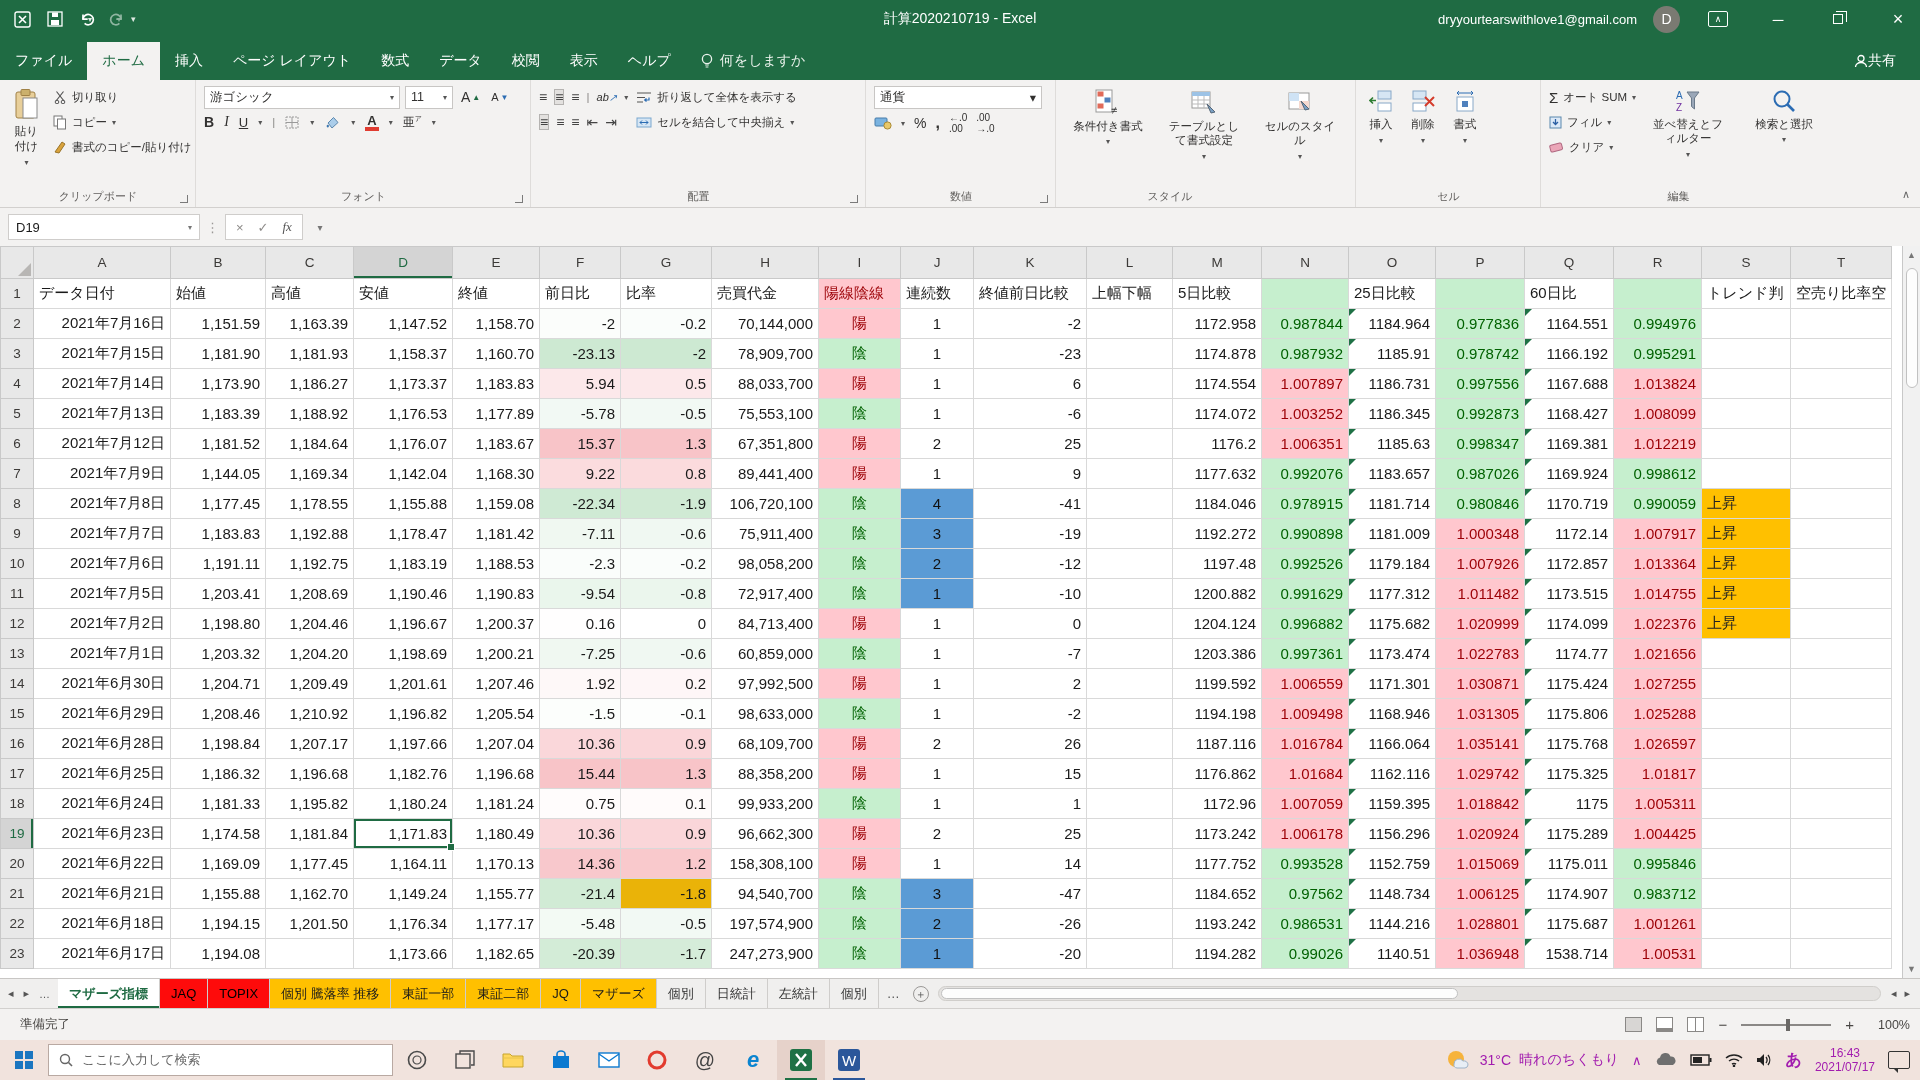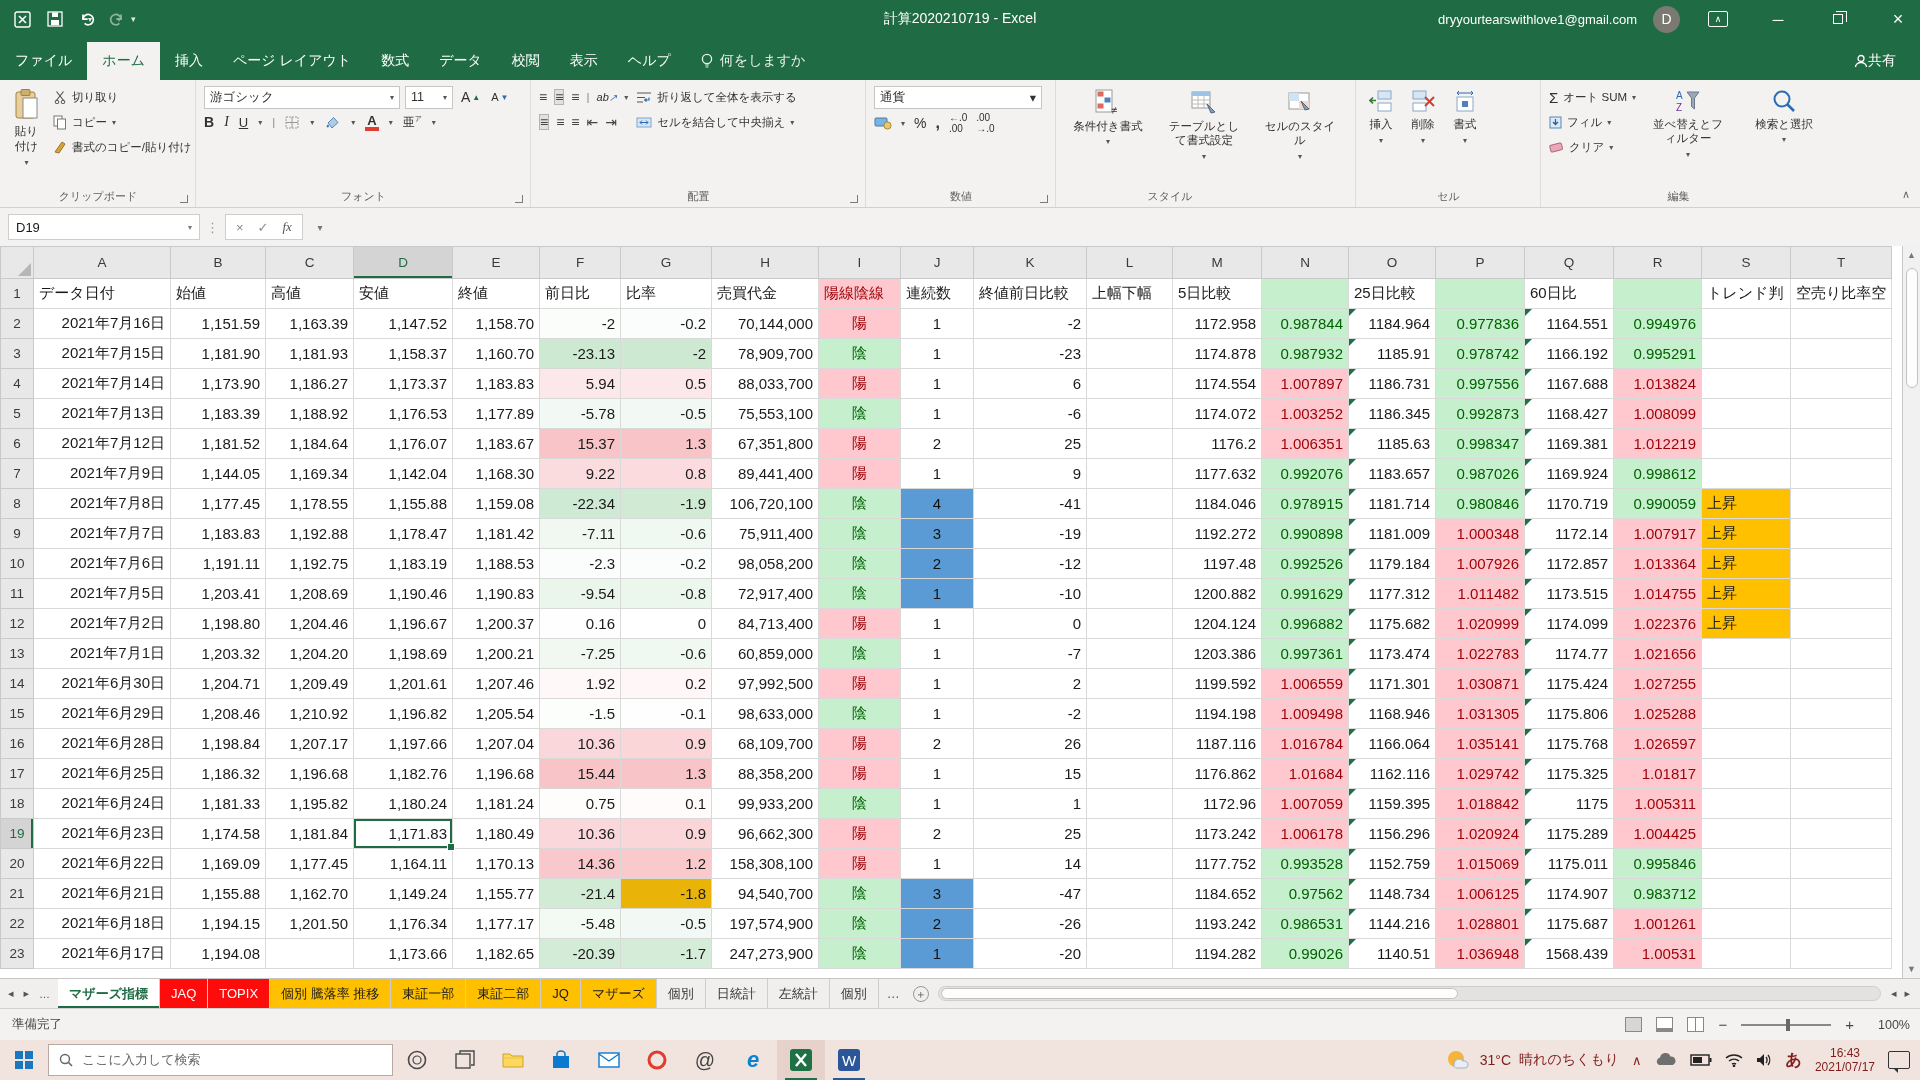--- a/index.html
+++ b/index.html
@@ -81,50 +81,50 @@
   .vscroll { position:absolute; top:0; right:0; bottom:0; width:18px; background:#f1f1f1; border-left:1px solid #c8c8c8; display:flex; flex-direction:column; align-items:center; font-size:9px; color:#777; }
   .vthumb { width:12px; height:120px; background:#fdfdfd; border:1px solid #c1c1c1; border-radius:6px; margin-top:4px; }
   .vscroll .arr { padding:4px 0; }
   .vscroll .arr.bottom { margin-top:auto; }
 
   
   .tabbar { height:30px; background:#f0efee; border-top:1px solid #c8c6c4; display:flex; align-items:stretch; font-size:13px; }
   .tnav { display:flex; align-items:center; gap:10px; padding:0 8px; color:#555; font-size:11px; }
   .stab { display:flex; align-items:center; padding:0 11px; border-right:1px solid #cfcdcb; color:#333; }
   .stab.active { background:#fff; color:#1f6b43; font-weight:bold; box-shadow: inset 0 -2px 0 #1f6b43; }
-  .stab.red { background:#fe0b0b; color:#ffffff; }
+  .stab.red { background:#fe0b0b; color:#000000; }
   .stab.amber { background:#ffc000; color:#1a1a1a; }
   .stab.plain { background:transparent; }
   .tmore { display:flex; align-items:center; padding:0 8px; color:#555; }
   .addsheet { display:flex; align-items:center; justify-content:center; width:26px; color:#555; }
   .addsheet span { width:16px; height:16px; border:1px solid #9a9896; border-radius:50%; font-size:11px; line-height:14px; text-align:center; }
   .hscroll { flex:1; display:flex; align-items:center; padding:0 4px; gap:4px; }
   .htrack { flex:1; height:15px; background:#e4e2e0; border:1px solid #d0cecb; border-radius:8px; position:relative; }
   .hthumb { position:absolute; left:2px; top:1px; height:11px; width:55%; background:#fdfdfd; border:1px solid #c1c1c1; border-radius:6px; }
   .harrows { display:flex; gap:8px; color:#555; font-size:11px; padding:0 6px; }
 
   
-  .statusbar { height:32px; background:#f3f2f1; border-top:1px solid #d2d0ce; display:flex; align-items:center; font-size:12.5px; color:#484644; padding:0 10px 0 12px; }
+  .statusbar { height:32px; background:#f3f2f1; border-top:1px solid #d2d0ce; display:flex; align-items:center; font-size:12.5px; color:#484644; padding:0 10px 0 20px; }
   .sbright { margin-left:auto; display:flex; align-items:center; gap:14px; }
   .viewico { width:17px; height:15px; border:1px solid #8a8886; background:#fff; display:inline-block; }
   .viewico.sel { background:#d8d6d4; }
   .viewico.pl { border-bottom-width:4px; }
   .viewico.pb { background:linear-gradient(90deg,#fff 45%,#8a8886 45%,#8a8886 55%,#fff 55%); }
   .zoomtrack { width:90px; height:2px; background:#8a8886; position:relative; }
   .zoomthumb { position:absolute; left:50%; top:-5px; width:4px; height:12px; background:#6a6866; }
   .zoomval { width:42px; text-align:right; }
 
   
   .taskbar { height:40px; background:#f1e3dd; display:flex; align-items:stretch; }
   .tbitem { width:48px; display:flex; align-items:center; justify-content:center; position:relative; }
   .tbitem.running::after { content:''; position:absolute; left:8px; right:8px; bottom:0; height:2px; background:#767472; }
   .tbitem.running.excel-run { background:#e6d2ca; } .tbitem.running.excel-run::after { background:#1e7145; }
   .tbitem.running.word-run::after { background:#2b579a; }
   .tsearch { width:345px; background:#fff; border:1px solid #b9a9a2; display:flex; align-items:center; gap:9px; padding:0 10px; margin:4px 0; font-size:13px; color:#666; }
-  .tray { margin-left:auto; display:flex; align-items:center; gap:13px; padding:3px 10px; font-size:13px; color:#7f1d1d; }
+  .tray { margin-left:auto; display:flex; align-items:center; gap:13px; padding:3px 10px; font-size:13px; color:#a21caf; }
   .weather { display:flex; align-items:center; gap:8px; font-size:14px; }
   .clock { text-align:center; font-size:12px; line-height:14px; }
   .notif { width:22px; height:18px; border:1px solid #333; border-radius:2px; position:relative; }
   .notif::after { content:''; position:absolute; left:4px; bottom:-5px; border-left:5px solid transparent; border-top:5px solid #333; }
   .startlogo { display:grid; grid-template-columns:8px 8px; grid-template-rows:8px 8px; gap:1.5px; }
   .startlogo i { background:#1b76c0; }
   svg { display:block; }
 </style>
 </head>
 <body>
@@ -1050,21 +1050,21 @@
           <td class="a-r" style="background:#d5ecd9">-1.7</td>
           <td class="a-r">247,273,900</td>
           <td class="a-c green">陰</td>
           <td class="a-c blue">1</td>
           <td class="a-r">-20</td>
           <td class=""></td>
           <td class="a-r">1194.282</td>
           <td class="a-r green">0.99026</td>
           <td class="a-r tri">1140.51</td>
           <td class="a-r pink">1.036948</td>
-          <td class="a-r tri">1568.439</td>
+          <td class="a-r tri">1538.714</td>
           <td class="a-r pink">1.00531</td>
           <td class=""></td>
           <td class=""></td>
         </tr>
       </tbody>
     </table>
   <div class="vscroll">
     <span class="arr">▲</span>
     <div class="vthumb"></div>
     <span class="arr bottom">▼</span>

